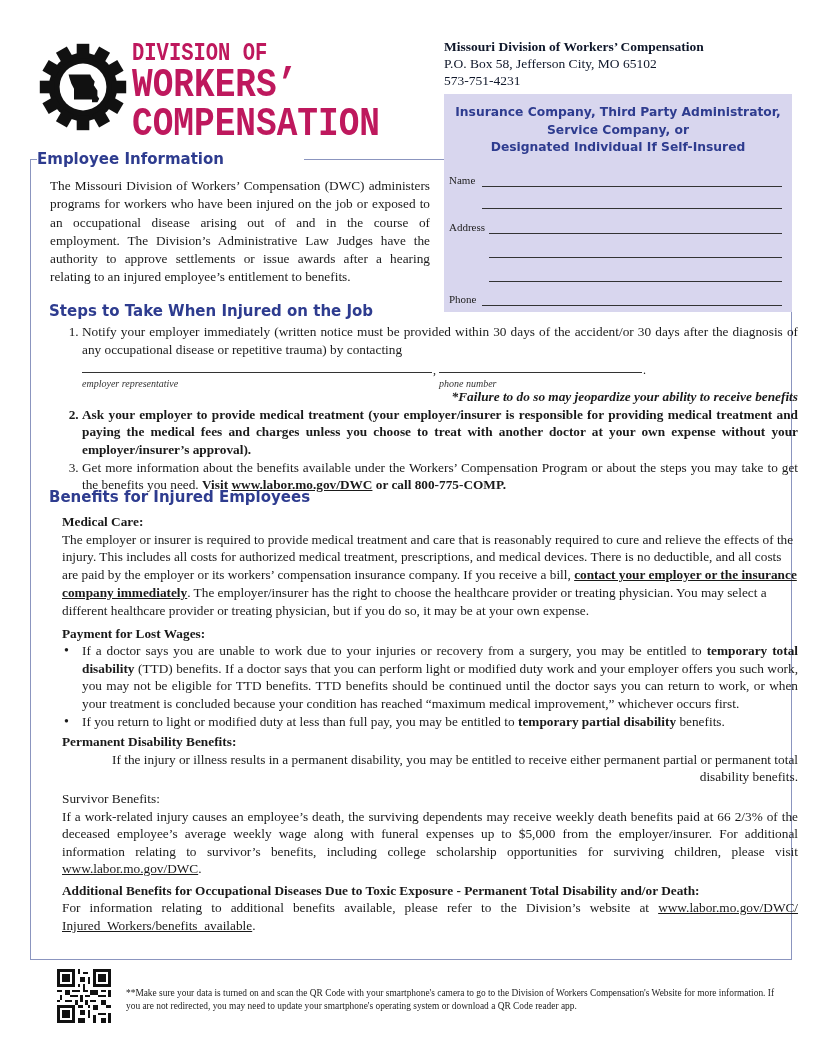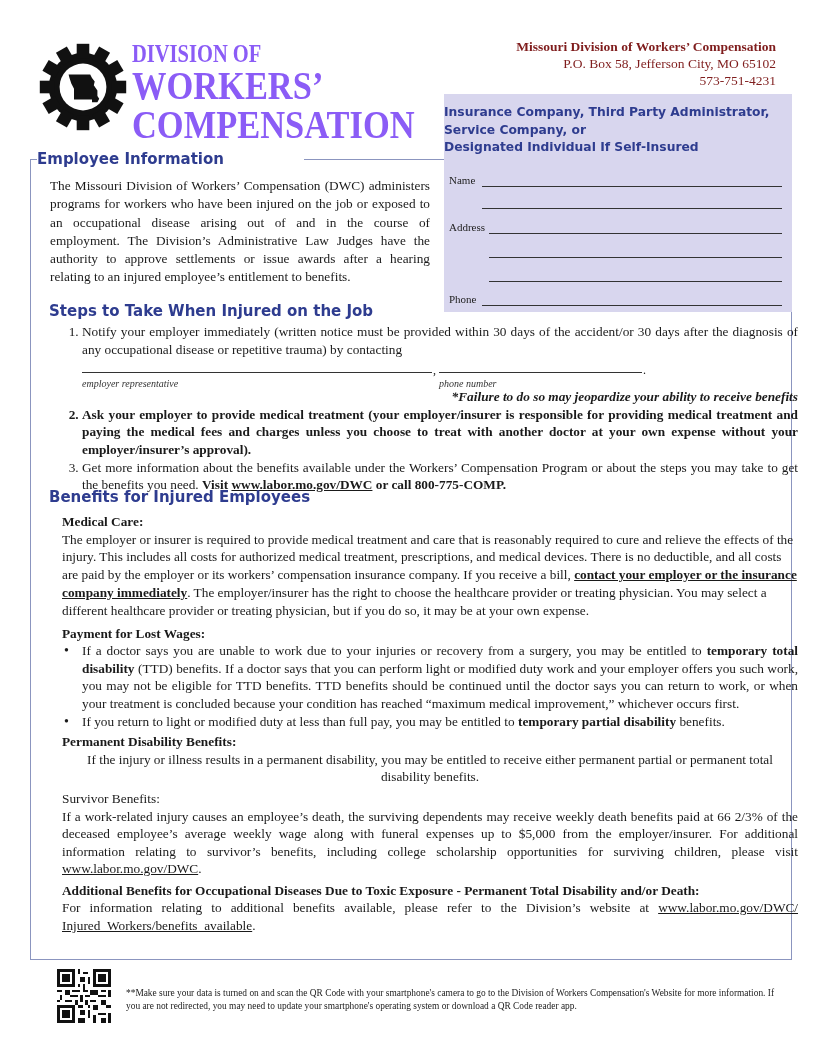--- a/index.html
+++ b/index.html
@@ -2,33 +2,33 @@
 <html><head>
 <meta charset="utf-8">
 <style>
   html, body { margin: 0; padding: 0; background: #ffffff; }
   body { width: 816px; height: 1056px; position: relative; overflow: hidden;
          font-family: "Liberation Serif", "DejaVu Serif", serif; color: #1a1a1a; }
   .abs { position: absolute; }
 
   
   .logo { left: 38px; top: 40px; width: 345px; height: 90px; }
-  .logo-text { left: 131px; top: 42px; font-family: Liberation Serif, serif;
-               font-weight: bold; color: #8b5cf6; line-height: 1; transform-origin: left top; }
+  .logo-text { left: 131px; top: 42px; font-family: Liberation Mono, monospace;
+               font-weight: bold; color: #be185d; line-height: 1; transform-origin: left top; }
   .logo-l1 { font-size: 22px; letter-spacing: 0px; transform: scaleX(0.78); transform-origin: left top; display:block; }
   .logo-l2 { font-size: 38px; margin-top: 0px; transform: scaleX(0.78); transform-origin: left top; display:block; line-height: 0.95;}
   .logo-l3 { font-size: 38px; transform: scaleX(0.78); transform-origin: left top; display:block; line-height: 0.95; white-space: nowrap;}
 
   
-  .addr { left: 428px; top: 38px; width: 348px; text-align: right; color: #7f1d1d; font-size: 13.5px; line-height: 17px; }
+  .addr { left: 444px; top: 38px; width: 348px; text-align: left; color: #0f172a; font-size: 13.5px; line-height: 17px; }
   .addr .org { font-weight: bold; }
 
   
   .ins-box { left: 444px; top: 94px; width: 348px; height: 218px; background: #d8d6ee; }
-  .ins-title { position: absolute; left: 0; right: 0; top: 10px; 
+  .ins-title { position: absolute; left: 0; right: 0; top: 10px; text-align: center;
                font-family: "DejaVu Sans", "Liberation Sans", sans-serif; font-weight: bold;
                color: #2e3c8f; font-size: 12.3px; line-height: 17.5px; }
   .ins-field { position: absolute; left: 5px; font-size: 11px; color: #222; }
   .ins-line { position: absolute; border-bottom: 1px solid #333; height: 0; }
 
   
   .frame { left: 30px; top: 159px; width: 762px; height: 801px; border: 1.5px solid #8b95bf;
            border-top: none; box-sizing: border-box; }
   .frame-top-left { left: 30px; top: 159px; width: 7px; border-top: 1.5px solid #8b95bf; }
   .frame-top-mid { left: 304px; top: 159px; width: 140px; border-top: 1.5px solid #8b95bf; }
@@ -151,21 +151,21 @@
     <span>The employer or insurer is required to provide medical treatment and care that is reasonably required to cure and relieve the effects of the injury. This includes all costs for authorized medical treatment, prescriptions, and medical devices. There is no deductible, and all costs are paid by the employer or its workers’ compensation insurance company. If you receive a bill, </span><span class="b u">contact your employer or the insurance company immediately</span><span>. The employer/insurer has the right to choose the healthcare provider or treating physician. You may select a different healthcare provider or treating physician, but if you do so, it may be at your own expense.</span>
   </p>
 
   <p class="sub-h" style="margin-top:5px;">Payment for Lost Wages:</p>
   <ul class="bul">
     <li><span>If a doctor says you are unable to work due to your injuries or recovery from a surgery, you may be entitled to </span><span class="b">temporary total disability</span><span> (TTD) benefits. If a doctor says that you can perform light or modified duty work and your employer offers you such work, you may not be eligible for TTD benefits. TTD benefits should be continued until the doctor says you can return to work, or when your treatment is concluded because your condition has reached “maximum medical improvement,” whichever occurs first.</span></li>
     <li><span>If you return to light or modified duty at less than full pay, you may be entitled to </span><span class="b">temporary partial disability</span><span> benefits.</span></li>
   </ul>
 
   <p class="sub-h" style="margin-top:3px;">Permanent Disability Benefits:</p>
-  <p style="text-align:center;">If the injury or illness results in a permanent disability, you may be entitled to receive either permanent partial or permanent total disability benefits.</p>
+  <p style="text-align:right;">If the injury or illness results in a permanent disability, you may be entitled to receive either permanent partial or permanent total disability benefits.</p>
 
   <p style="margin-top:4px;">Survivor Benefits:</p>
   <p>
     <span>If a work-related injury causes an employee’s death, the surviving dependents may receive weekly death benefits paid at 66 2/3% of the deceased employee’s average weekly wage along with funeral expenses up to $5,000 from the employer/insurer. For additional information relating to survivor’s benefits, including college scholarship opportunities for surviving children, please visit </span><a class="u" style="color:#1a1a1a;">www.labor.mo.gov/DWC</a><span>.</span>
   </p>
 
   <p class="sub-h" style="margin-top:4px;text-align:left;">Additional Benefits for Occupational Diseases Due to Toxic Exposure - Permanent Total Disability and/or Death:</p>
   <p>
     <span>For information relating to additional benefits available, please refer to the Division’s website at </span><a class="u" style="color:#1a1a1a;">www.labor.mo.gov/DWC/ Injured_Workers/benefits_available</a><span>.</span>
   </p>

